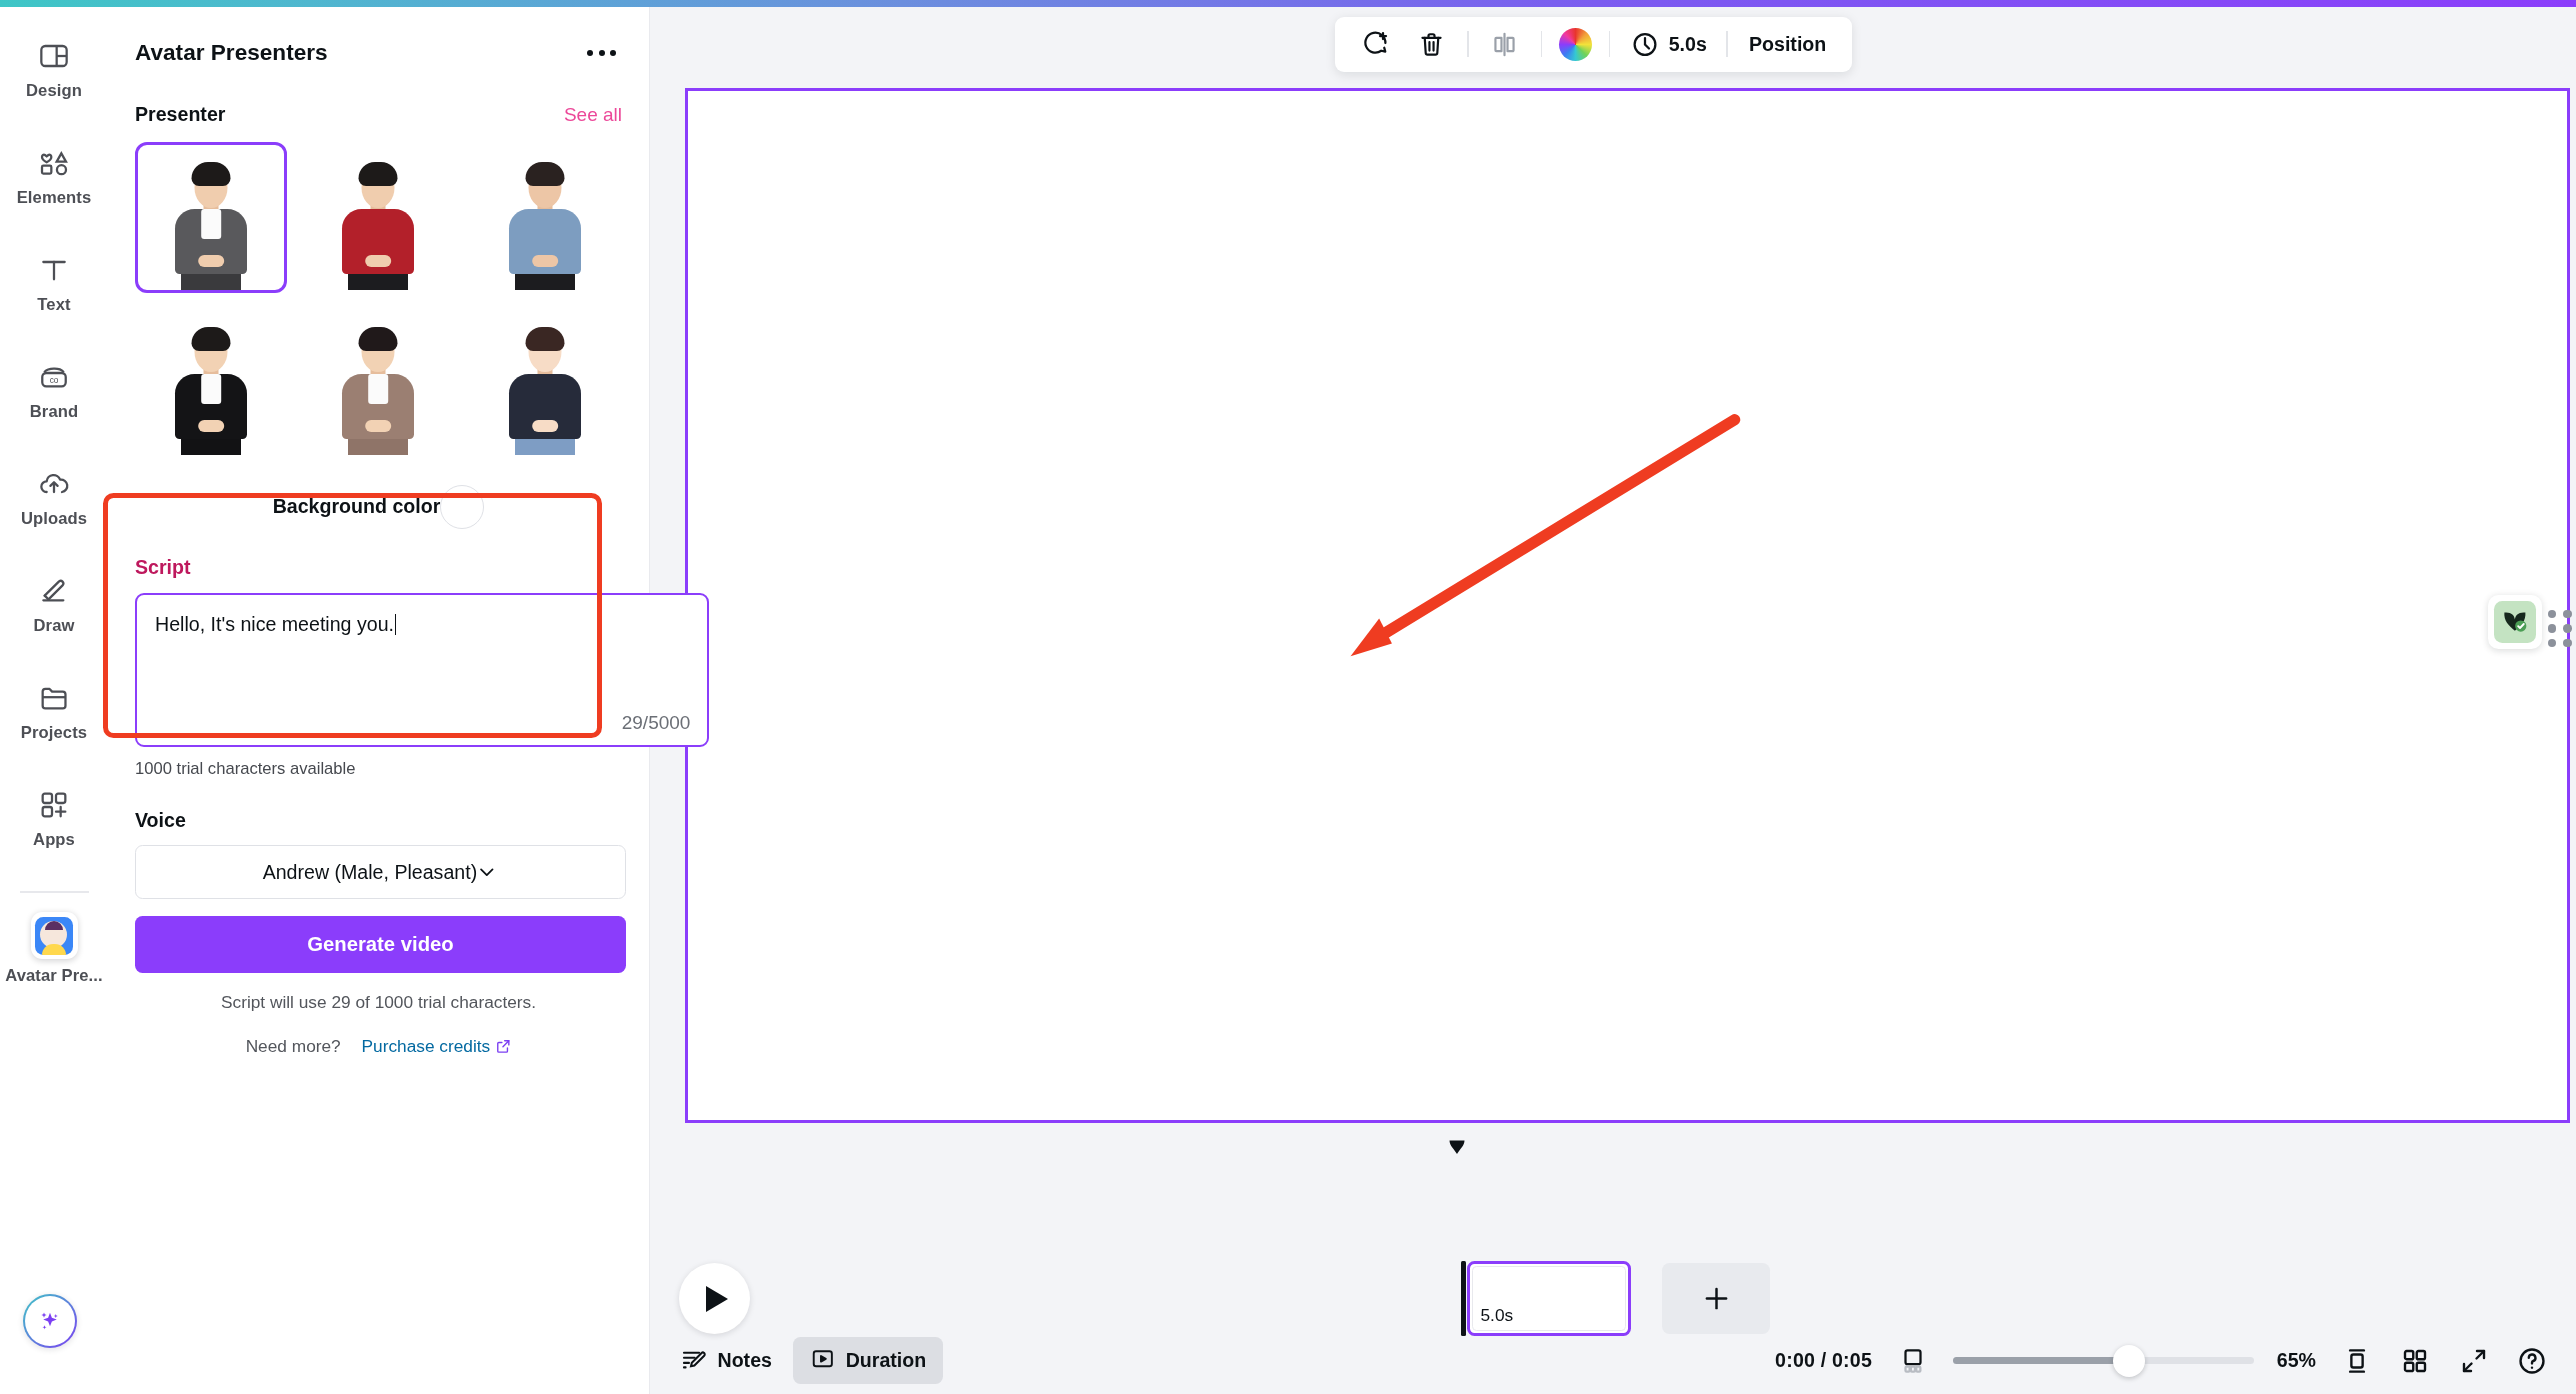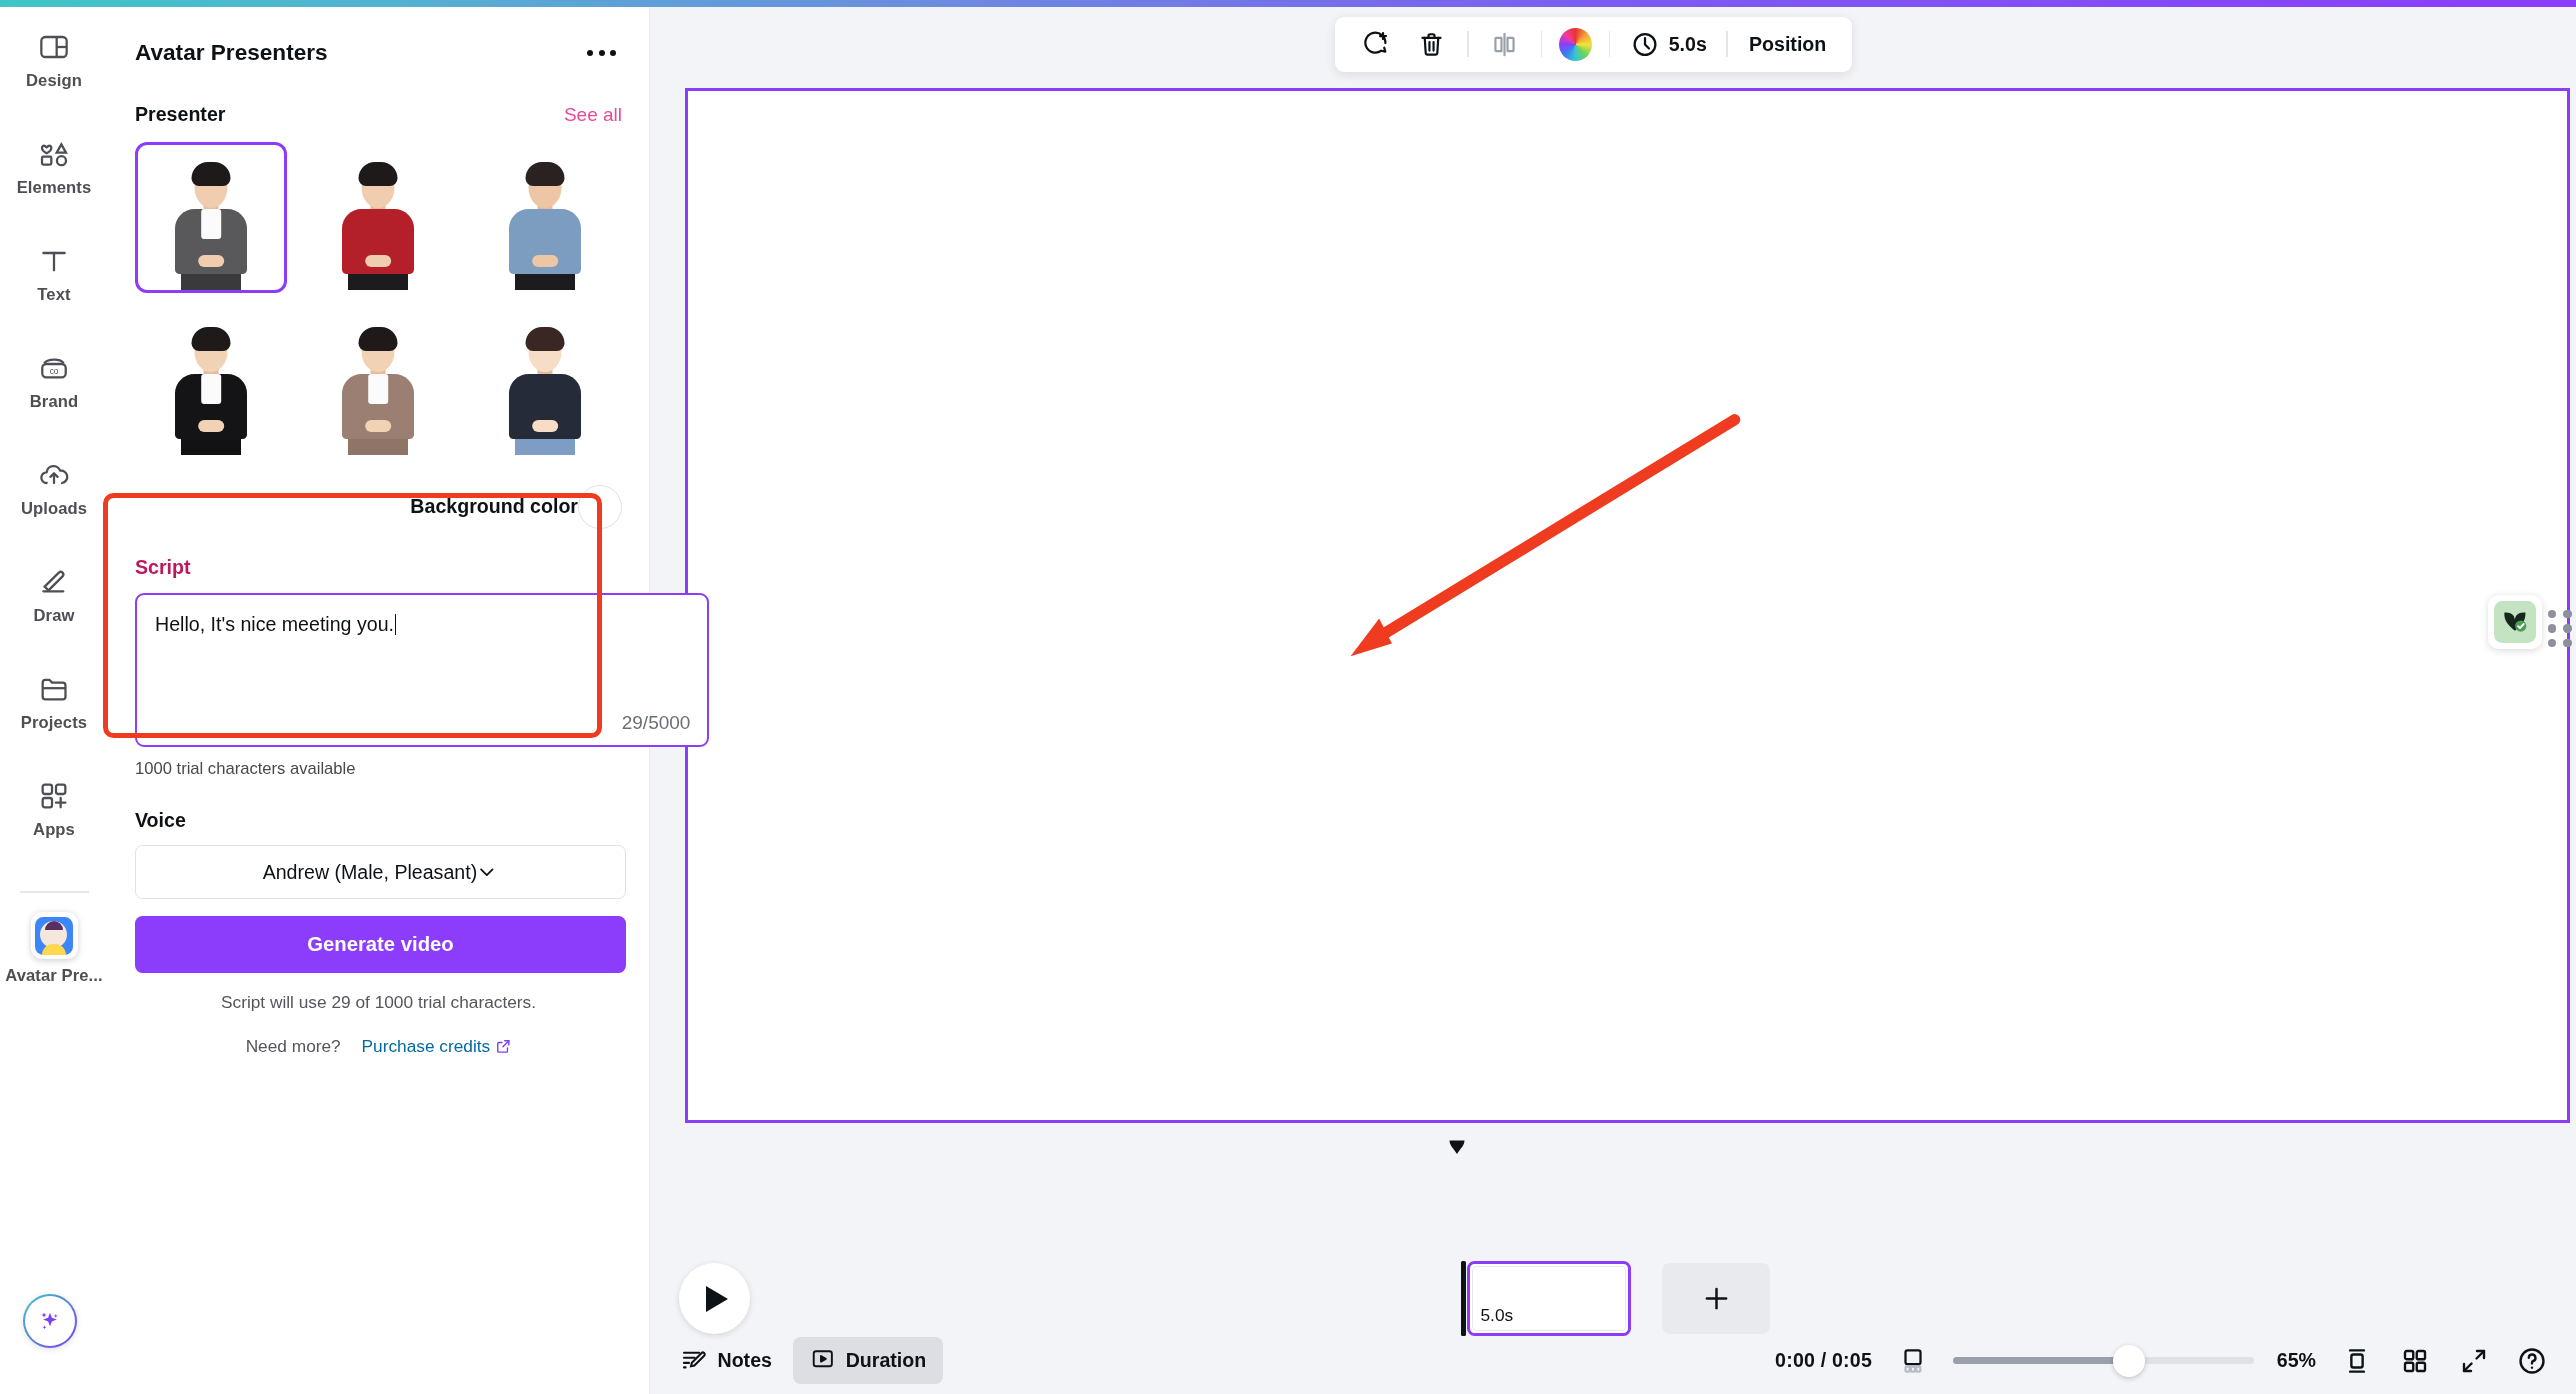--- a/index.html
+++ b/index.html
@@ -21,21 +21,21 @@
   
   .rail {
     position: absolute; top: 6.8px; left: 0; width: 108px; height: 1388px;
     background: #ffffff;
     display: flex; flex-direction: column; align-items: center;
     padding-top: 22.6px;
     z-index: 30;
   }
   .rail-item {
     width: 99px; height: 81px;
-    display: flex; flex-direction: column; align-items: center; 
+    display: flex; flex-direction: column; align-items: center; justify-content: center;
     gap: 6.8px; cursor: pointer; border-radius: 7.5px;
     margin-bottom: 26px;
   }
   .rail-item .ri-ico { width: 35px; height: 35px; display:flex; align-items:center; justify-content:center; }
   .rail-item .ri-ico svg { width: 32px; height: 32px; display:block; }
   .rail-label {
     font-size: 16.6px; color: #4d4f55; font-weight: 600; letter-spacing: 0.1px;
     white-space: nowrap;
   }
   .rail-sep { width: 69px; height: 1.5px; background: #e7e8ec; margin: 6px 0 19.6px 0; }
@@ -106,21 +106,21 @@
   
   .fig { position:relative; width: 84px; height: 134px; }
   .fig .head { position:absolute; left:50%; transform:translateX(-50%); top: 10.5px; width:33px; height:41px; border-radius:16.6px/20.3px; background:#f0cdae; z-index:2;}
   .fig .hair { position:absolute; left:50%; transform:translateX(-50%); top: 6px; width:39px; height:24px; border-radius:19.6px 19.6px 9px 9px; background:#1d1a19; z-index:3;}
   .fig .neck { position:absolute; left:50%; transform:translateX(-50%); top: 45px; width:15px; height:13.6px; background:#e6bd9c; z-index:1;}
   .fig .torso { position:absolute; left:50%; transform:translateX(-50%); top: 53px; width:72px; height:65px; border-radius:19.6px 19.6px 4.5px 4.5px; z-index:2;}
   .fig .shirt { position:absolute; left:50%; transform:translateX(-50%); top:53px; width:19.6px; height:30px; background:#fbfbfb; z-index:3; border-radius:3px;}
   .fig .hands { position:absolute; left:50%; transform:translateX(-50%); top:99px; width:25.6px; height:12px; border-radius:6px; background:#eec5a4; z-index:4;}
   .fig .legs { position:absolute; left:50%; transform:translateX(-50%); top:114px; width:60px; height:21px; z-index:1;}
 
-  .bg-row { display:flex; align-items:center; justify-content:flex-end; margin-bottom: 7.5px; }
+  .bg-row { display:flex; align-items:center; justify-content:center; margin-bottom: 7.5px; }
   .bg-label { font-size: 19.6px; font-weight: 700; color:#0d1216; }
   .bg-swatch { width: 44px; height: 44px; border-radius: 50%; background:#ffffff; border:1.5px solid #dfe1e6; cursor:pointer; }
 
   
   .annot-box {
     position:absolute; left: 103px; top: 493px; width: 499px; height: 245px;
     border: 5.3px solid #ef3c21; border-radius: 10.5px; pointer-events:none; z-index: 40;
   }
 
   .script-block { margin-top: 27px; }

